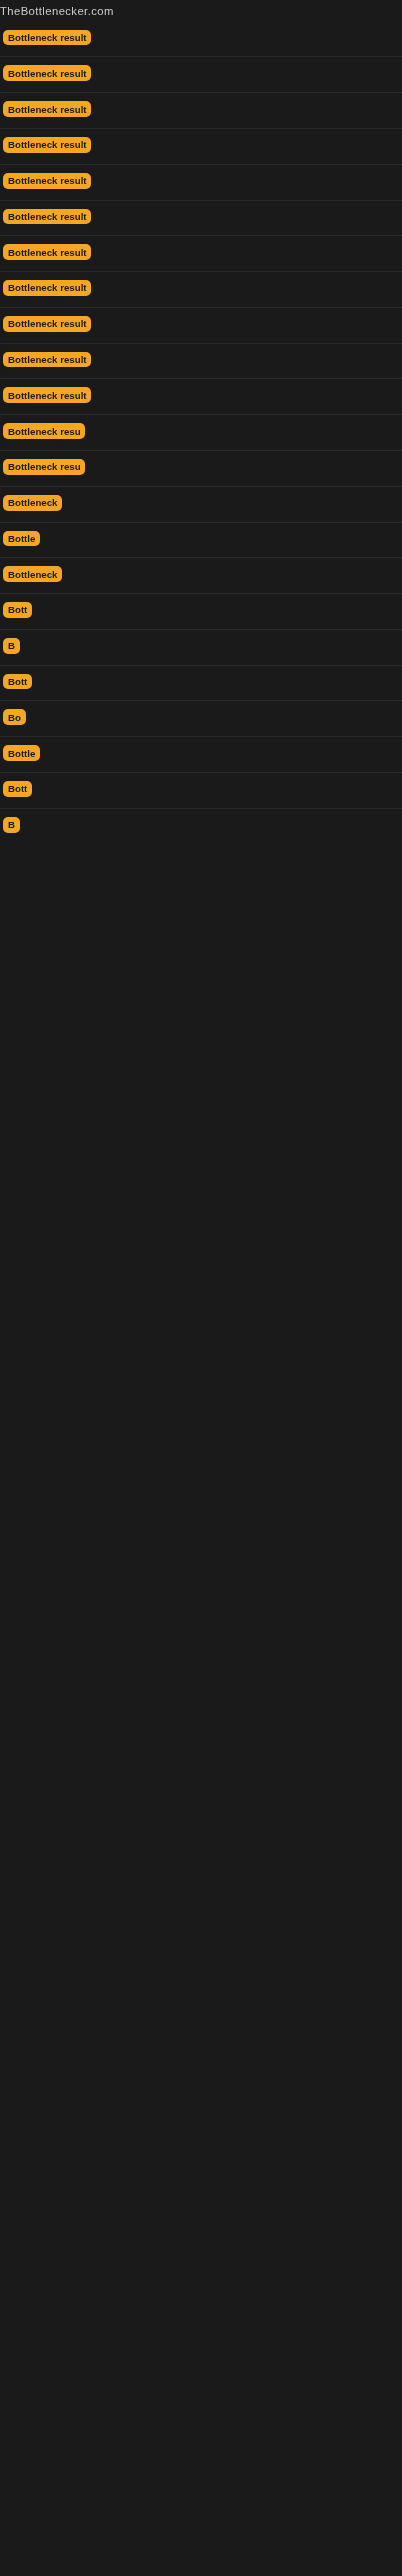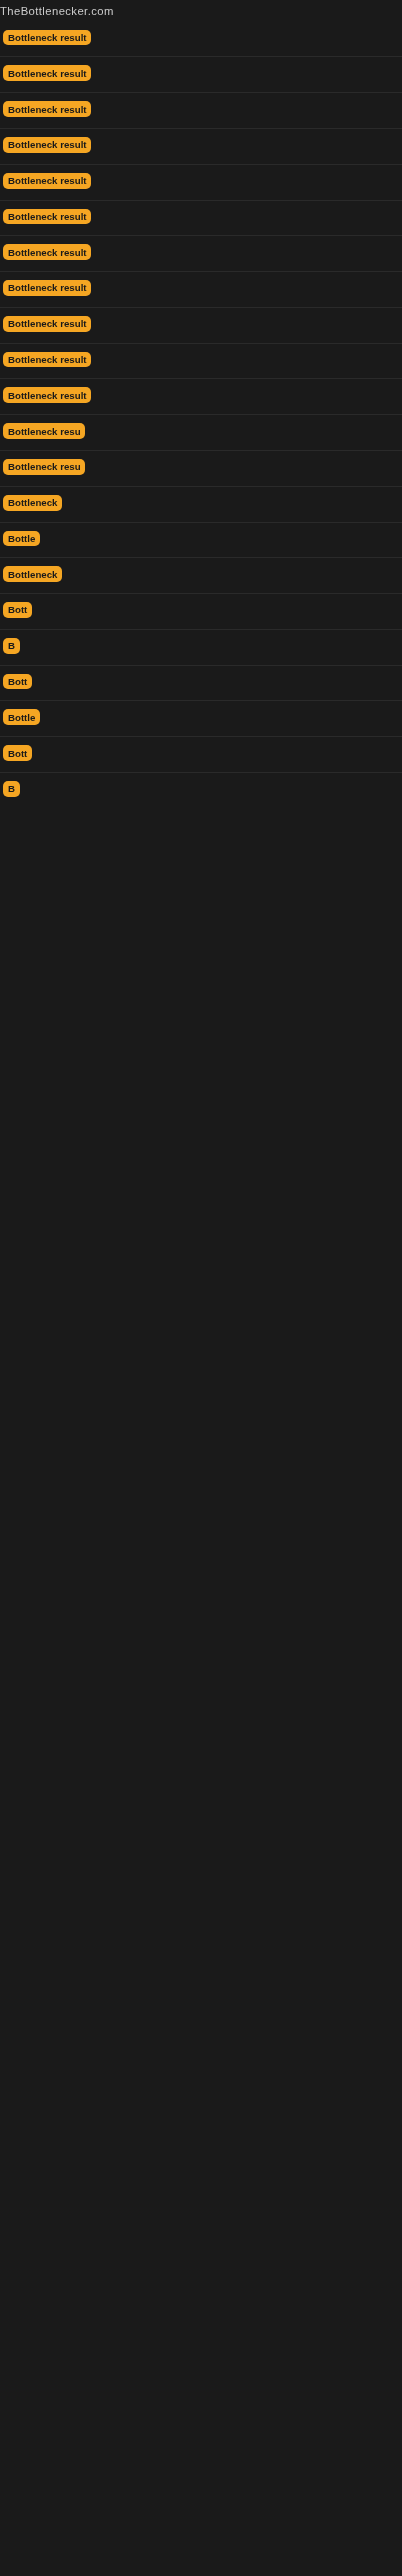--- a/index.html
+++ b/index.html
@@ -65,17 +65,18 @@
     <div class="result-row"><span class="bottleneck-badge">Bottleneck result</span></div>
     <div class="result-row"><span class="bottleneck-badge">Bottleneck result</span></div>
     <div class="result-row"><span class="bottleneck-badge">Bottleneck resu</span></div>
     <div class="result-row"><span class="bottleneck-badge">Bottleneck resu</span></div>
     <div class="result-row"><span class="bottleneck-badge">Bottleneck</span></div>
     <div class="result-row"><span class="bottleneck-badge">Bottle</span></div>
     <div class="result-row"><span class="bottleneck-badge">Bottleneck</span></div>
     <div class="result-row"><span class="bottleneck-badge">Bott</span></div>
     <div class="result-row"><span class="bottleneck-badge">B</span></div>
     <div class="result-row"><span class="bottleneck-badge">Bott</span></div>
+    <div class="result-row"><span class="bottleneck-badge">Bo</span></div>
     <div class="result-row"><span class="bottleneck-badge">Bottle</span></div>
     <div class="result-row"><span class="bottleneck-badge">Bott</span></div>
     <div class="result-row"><span class="bottleneck-badge">B</span></div>
   </div>
 
 
 </body></html>

